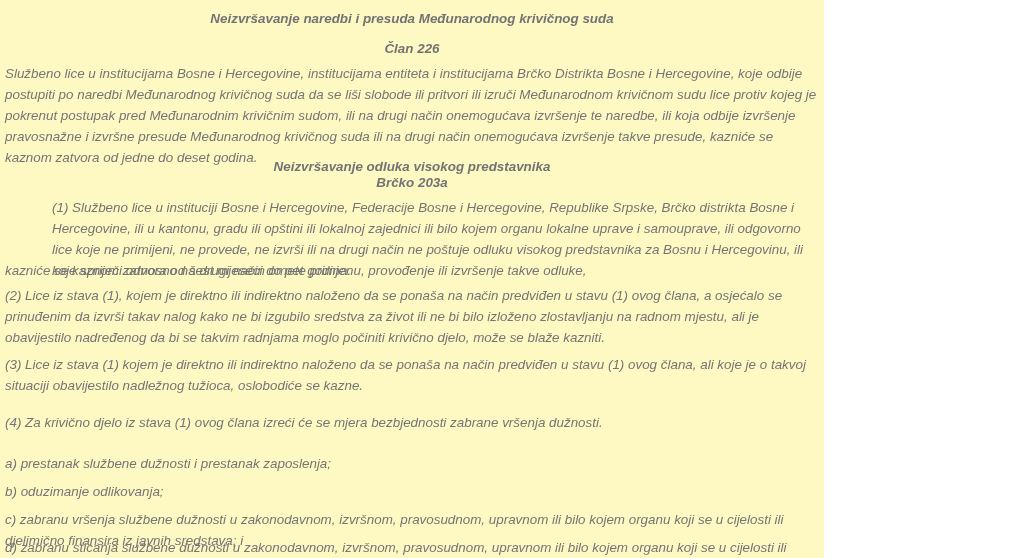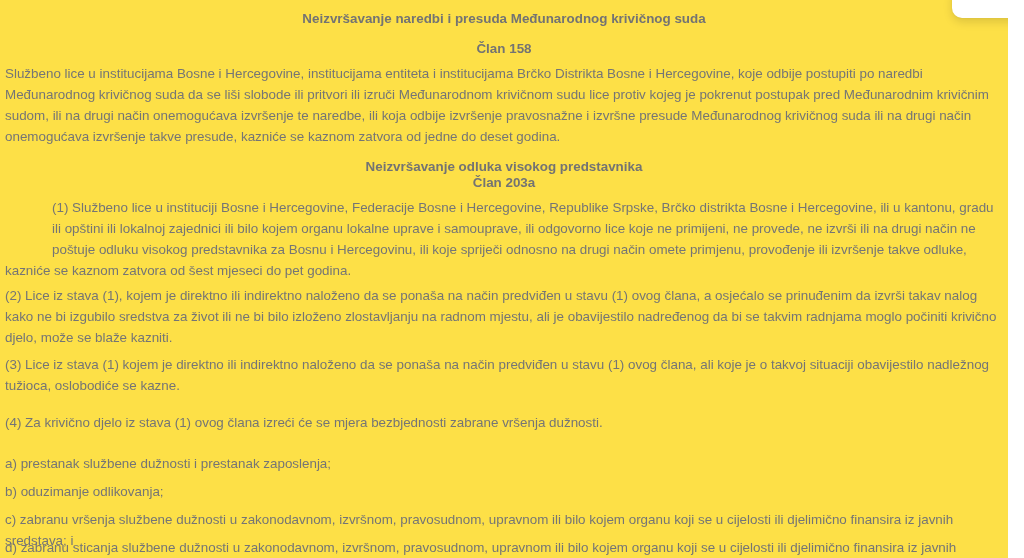--- a/index.html
+++ b/index.html
@@ -3,25 +3,26 @@
   <meta charset="utf-8">
   <style>
     html, body {
       margin: 0;
       padding: 0;
       background: #ffffff;
       font-family: "Liberation Sans", sans-serif;
     }
     #page {
       position: relative;
-      width: 1008px;
+      width: 824px;
       height: 558px;
       overflow: hidden;
-      background: #fde047;
+      background: #fef9c3;
       color: #757575;
+      font-style: italic;
     }
     .block {
       position: absolute;
       left: 5px;
       right: 5px;
       font-size: 13.4px;
       line-height: 21px;
       color: #757575;
     }
     .heading {
@@ -57,27 +58,27 @@
       box-shadow: 0 4px 10px rgba(0, 0, 0, 0.13), 0 0 2px rgba(0, 0, 0, 0.06);
     }
   </style>
 </head>
 <body>
 
 <div id="page">
 
   <div class="block heading b0">Neizvršavanje naredbi i presuda Međunarodnog krivičnog suda</div>
 
-  <div class="block heading b1">Član 158</div>
+  <div class="block heading b1">Član 226</div>
 
   <div class="block b2">Službeno lice u institucijama Bosne i Hercegovine, institucijama entiteta i institucijama Brčko Distrikta Bosne i Hercegovine, koje odbije postupiti po naredbi Međunarodnog krivičnog suda da se liši slobode ili pritvori ili izruči Međunarodnom krivičnom sudu lice protiv kojeg je pokrenut postupak pred Međunarodnim krivičnim sudom, ili na drugi način onemogućava izvršenje te naredbe, ili koja odbije izvršenje pravosnažne i izvršne presude Međunarodnog krivičnog suda ili na drugi način onemogućava izvršenje takve presude, kazniće se kaznom zatvora od jedne do deset godina.</div>
 
   <div class="block heading b3">Neizvršavanje odluka visokog predstavnika</div>
 
-  <div class="block heading b4">Član 203a</div>
+  <div class="block heading b4">Brčko 203a</div>
 
   <div class="block b5">(1) Službeno lice u instituciji Bosne i Hercegovine, Federacije Bosne i Hercegovine, Republike Srpske, Brčko distrikta Bosne i Hercegovine, ili u kantonu, gradu ili opštini ili lokalnoj zajednici ili bilo kojem organu lokalne uprave i samouprave, ili odgovorno lice koje ne primijeni, ne provede, ne izvrši ili na drugi način ne poštuje odluku visokog predstavnika za Bosnu i Hercegovinu, ili koje spriječi odnosno na drugi način omete primjenu, provođenje ili izvršenje takve odluke,</div>
 
   <div class="block b6">kazniće se kaznom zatvora od šest mjeseci do pet godina.</div>
 
   <div class="block b7">(2) Lice iz stava (1), kojem je direktno ili indirektno naloženo da se ponaša na način predviđen u stavu (1) ovog člana, a osjećalo se prinuđenim da izvrši takav nalog kako ne bi izgubilo sredstva za život ili ne bi bilo izloženo zlostavljanju na radnom mjestu, ali je obavijestilo nadređenog da bi se takvim radnjama moglo počiniti krivično djelo, može se blaže kazniti.</div>
 
   <div class="block b8">(3) Lice iz stava (1) kojem je direktno ili indirektno naloženo da se ponaša na način predviđen u stavu (1) ovog člana, ali koje je o takvoj situaciji obavijestilo nadležnog tužioca, oslobodiće se kazne.</div>
 
   <div class="block b9">(4) Za krivično djelo iz stava (1) ovog člana izreći će se mjera bezbjednosti zabrane vršenja dužnosti.</div>

